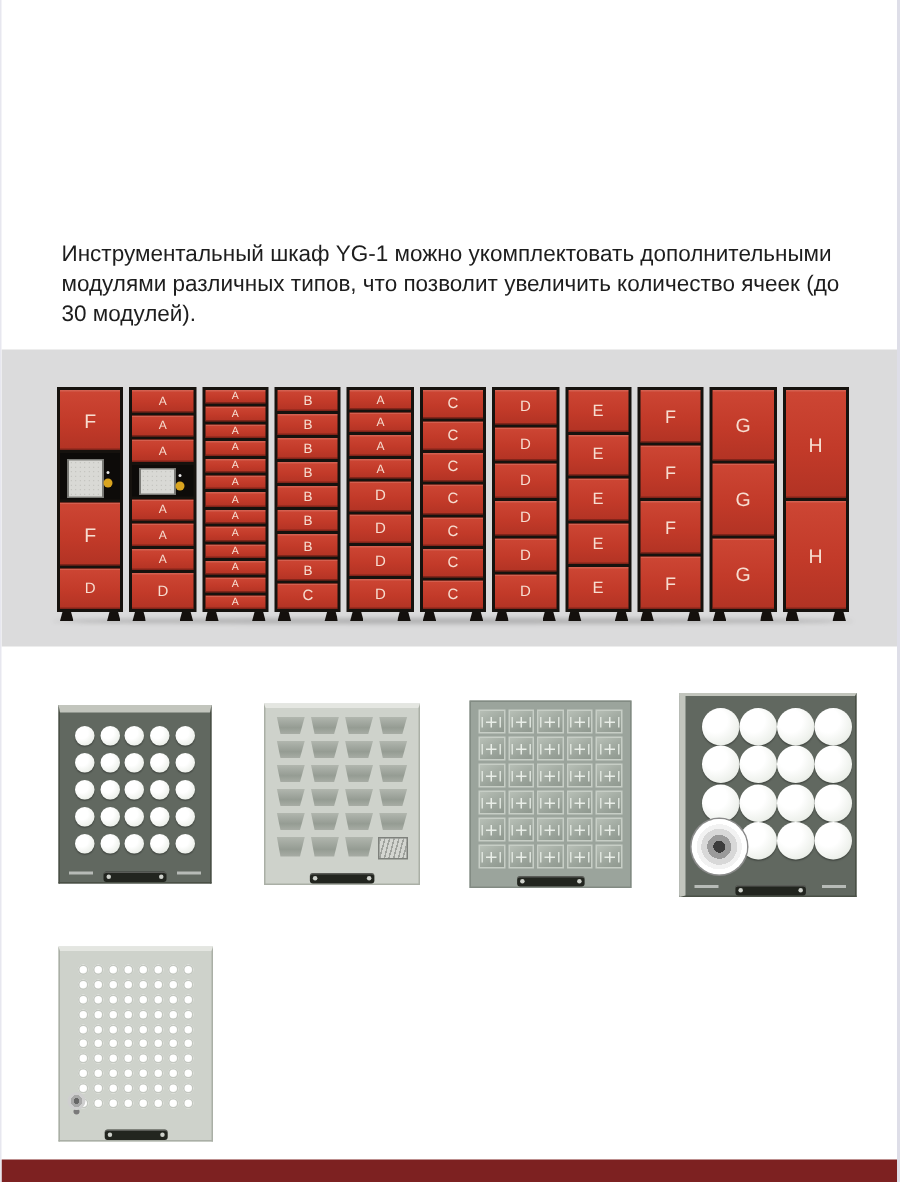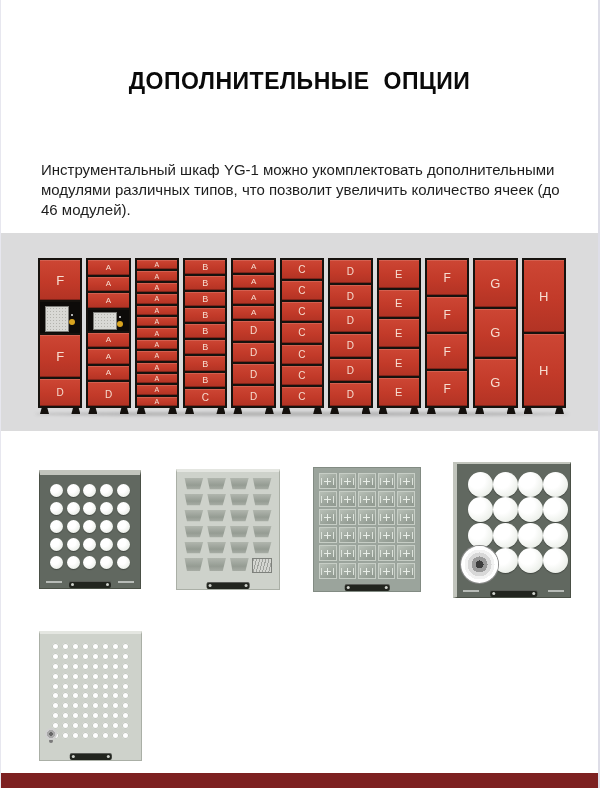--- a/index.html
+++ b/index.html
@@ -84,22 +84,21 @@
     position:absolute;left:5px;bottom:20px;width:12px;height:12px;border-radius:50%;
     background:radial-gradient(circle,#666 0 2px,#a8a8a8 2px 4px,#cfcfcf 4px 6px);
     box-shadow:0 7px 0 -4px #7a7a7a;
   }
   .footer-bar{position:absolute;left:0;bottom:0;width:600px;height:15px;background:var(--footer,#7d2121);}
 </style>
 </head>
 <body>
 
 <div class="page">
-  <div class="page-title">ДОПОЛНИТЕЛЬНЫЕ ОПЦИИ</div>
-  <div class="intro">Инструментальный шкаф YG-1 можно укомплектовать дополнительными модулями различных типов, что позволит увеличить количество ячеек (до 46 модулей).</div>
+  <div class="intro">Инструментальный шкаф YG-1 можно укомплектовать дополнительными модулями различных типов, что позволит увеличить количество ячеек (до 30 модулей).</div>
 
   <div class="band"></div>
   <div class="cab-shadow"></div>
   <div class="cabinet">
       <div class="cab-col">
         <div class="cab-cell" style="flex-grow: 38; font-size: 13px;">F</div>
         <div class="cab-cell window" style="flex-grow: 46;">
           <div class="win-panel"></div>
           <div class="win-knob"></div>
         </div>

